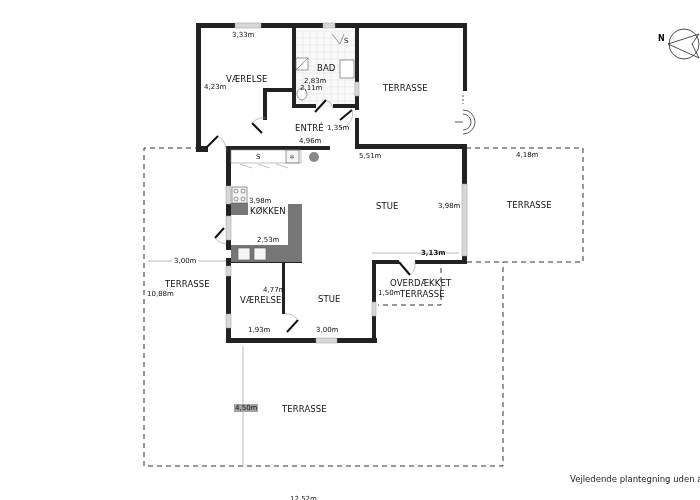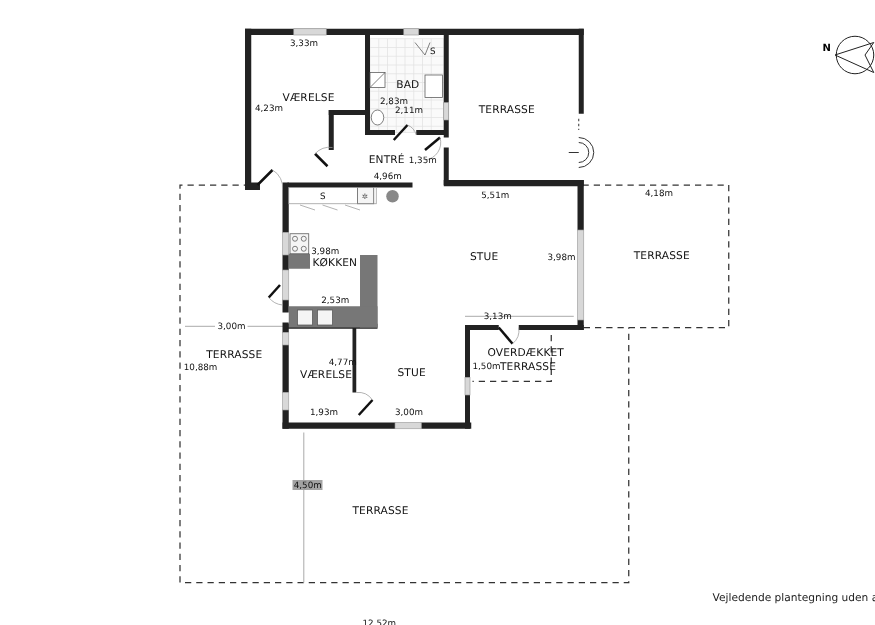--- a/index.html
+++ b/index.html
@@ -187,36 +187,36 @@
 <span class="lbl room" style="left:165px;top:279px;">TERRASSE</span>
 <span class="lbl room" style="left:240px;top:295px;">VÆRELSE</span>
 <span class="lbl room" style="left:318px;top:294px;">STUE</span>
 <span class="lbl room" style="left:390px;top:278px;">OVERDÆKKET</span>
 <span class="lbl room" style="left:400px;top:289px;">TERRASSE</span>
 <span class="lbl room" style="left:282px;top:404px;">TERRASSE</span>
 
 <span class="lbl dim" style="left:232px;top:31px;">3,33m</span>
 <span class="lbl dim" style="left:204px;top:83px;">4,23m</span>
 <span class="lbl dim" style="left:304px;top:46px;margin-top:31px;">2,83m</span>
-<span class="lbl dim" style="left:316px;top:84px;">2,11m</span>
+<span class="lbl dim" style="left:300px;top:84px;">2,11m</span>
 <span class="lbl dim" style="left:299px;top:137px;">4,96m</span>
 <span class="lbl dim" style="left:327px;top:124px;">1,35m</span>
-<span class="lbl dim" style="left:385px;top:152px;text-align:right;">5,51m</span>
+<span class="lbl dim" style="left:359px;top:152px;text-align:right;">5,51m</span>
 <span class="lbl dim" style="left:438px;top:202px;">3,98m</span>
 <span class="lbl dim" style="left:249px;top:197px;">3,98m</span>
 <span class="lbl dim" style="left:257px;top:236px;">2,53m</span>
-<span class="lbl dim" style="left:387px;top:249px;">3,13m</span>
+<span class="lbl dim" style="left:421px;top:249px;font-weight:bold;">3,13m</span>
 <span class="lbl dim" style="left:516px;top:151px;">4,18m</span>
 <span class="lbl dim" style="left:172px;top:257px;background:#fff;padding:0 2px;">3,00m</span>
 <span class="lbl dim" style="left:147px;top:290px;">10,88m</span>
 <span class="lbl dim" style="left:263px;top:286px;">4,77m</span>
 <span class="lbl dim" style="left:248px;top:326px;">1,93m</span>
 <span class="lbl dim" style="left:316px;top:326px;">3,00m</span>
 <span class="lbl dim" style="left:378px;top:289px;">1,50m</span>
-<span class="lbl dim" style="left:234px;top:384px;background:#a3a3a3;padding:0 1px;">4,50m</span>
+<span class="lbl dim" style="left:234px;top:404px;background:#a3a3a3;padding:0 1px;">4,50m</span>
 <span class="lbl dim" style="left:290px;top:456px;margin-top:39px;">12,52m</span>
 
 <span class="lbl dim" style="left:256px;top:153px;">S</span>
 <span class="lbl dim" style="left:344px;top:37px;">S</span>
 
 <span class="north">N</span>
 
 <span class="caption">Vejledende plantegning uden ans</span>
 
 </body></html>

